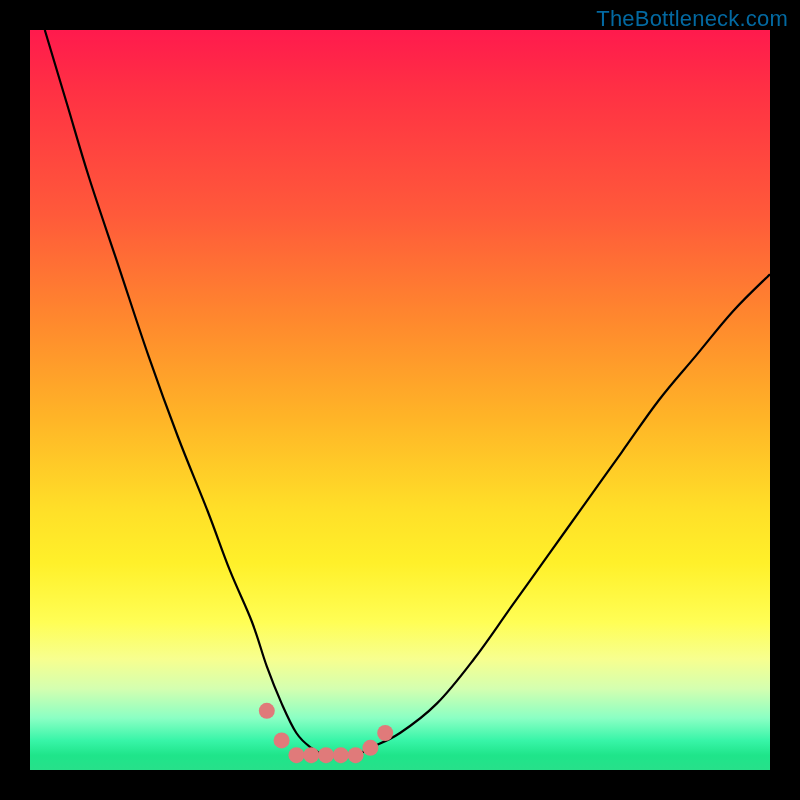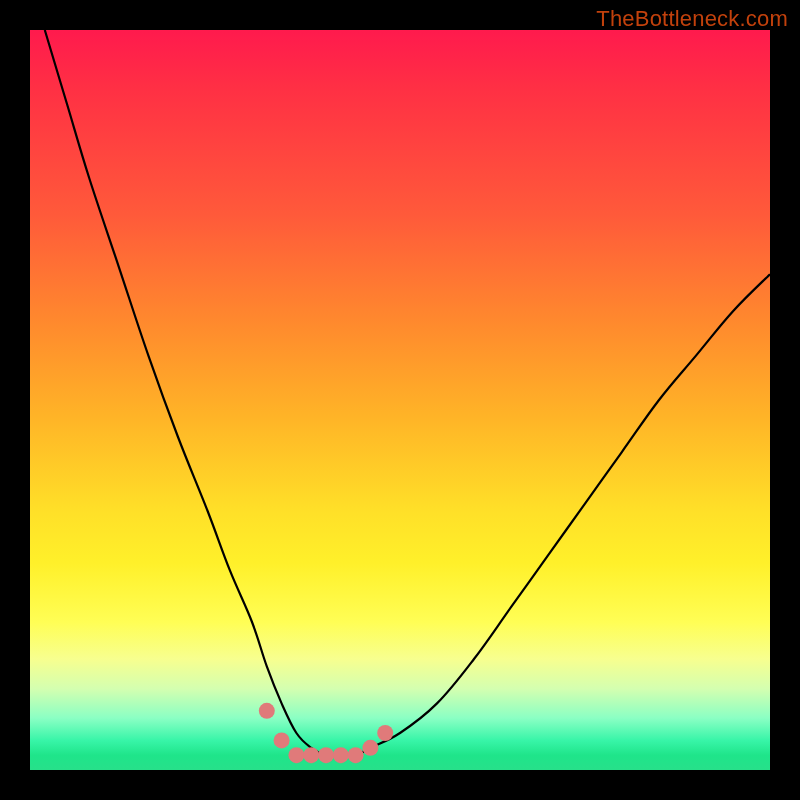--- a/index.html
+++ b/index.html
@@ -38,21 +38,21 @@
       #8affc4 93%,
       #38f5a8 96%,
       #1fe58a 98%,
       #27e08a 100%
     );
   }
   .watermark {
     position: absolute;
     top: 6px;
     right: 12px;
-    color: #c2410c;
+    color: #0369a1;
     font-size: 22px;
     font-weight: 500;
     letter-spacing: 0.2px;
     user-select: none;
   }
   svg.curve {
     position: absolute;
     left: 0;
     top: 0;
     width: 740px;

